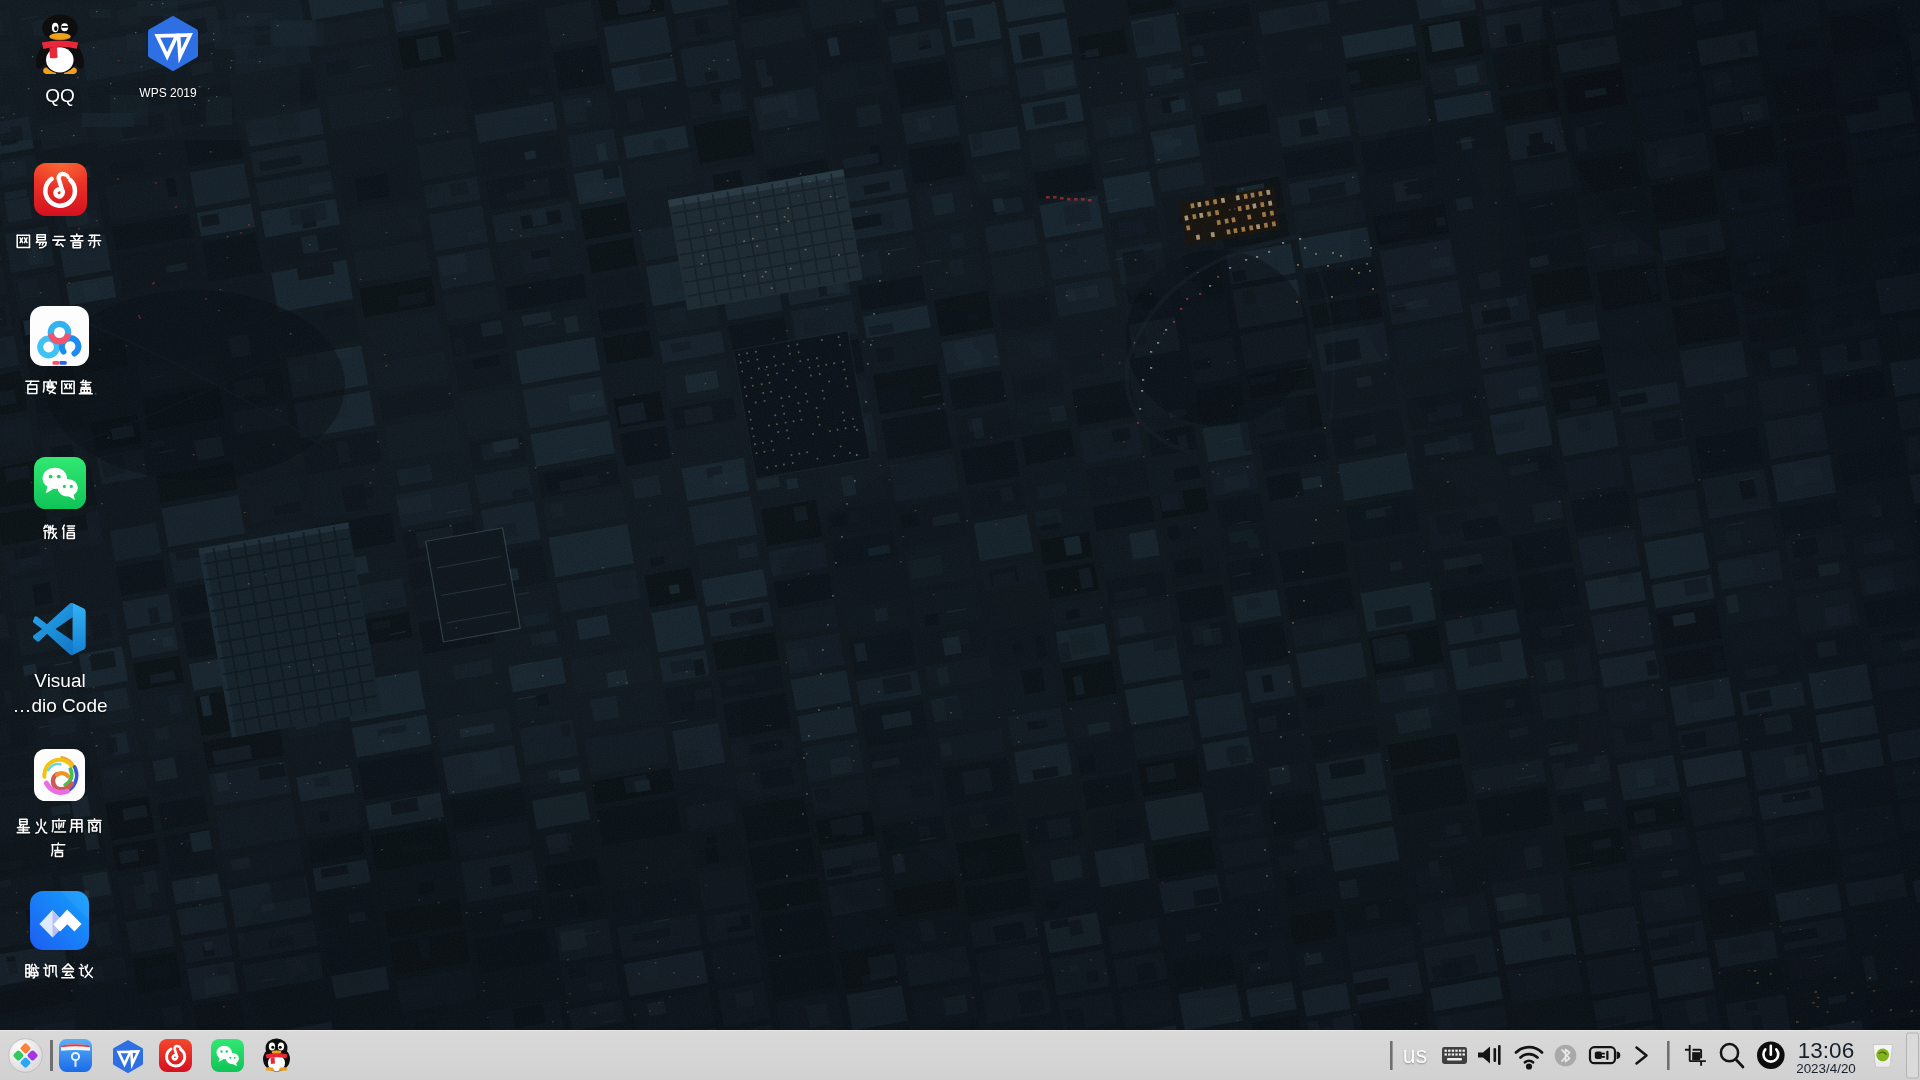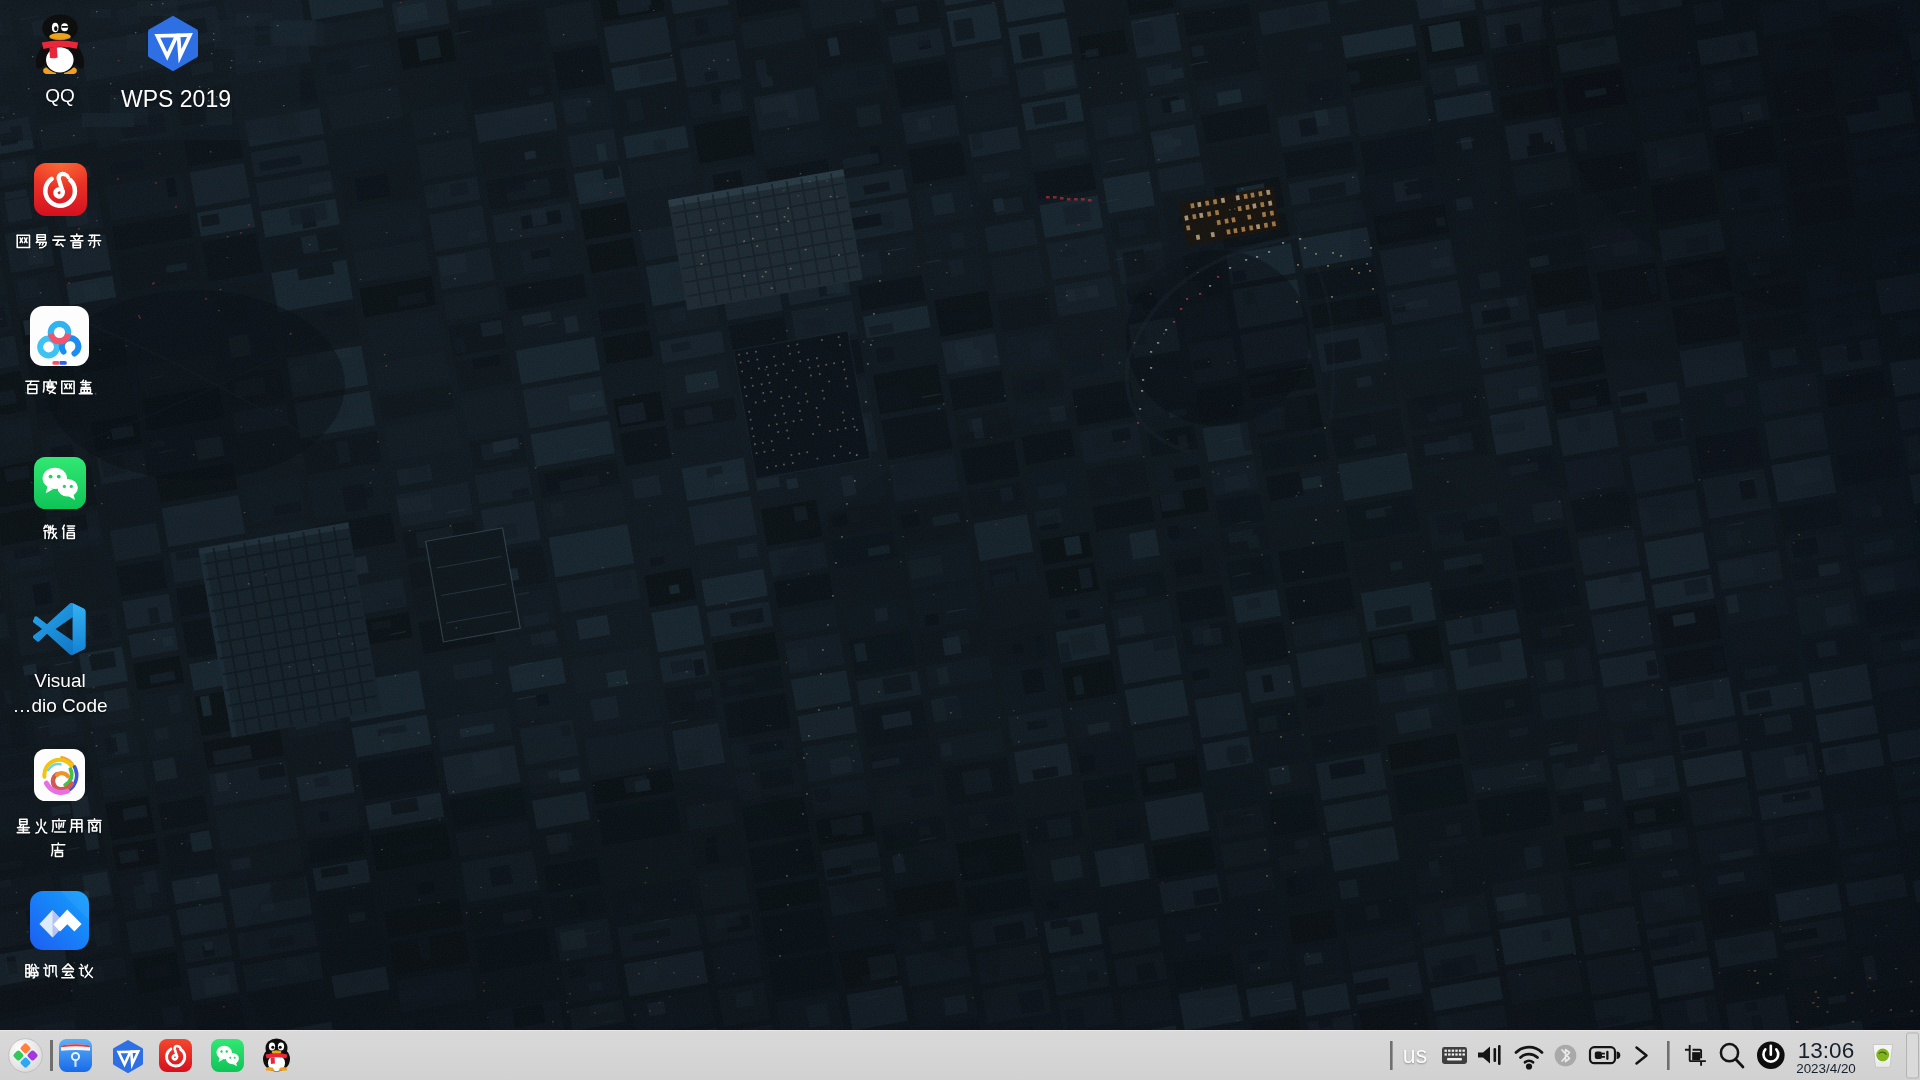--- a/index.html
+++ b/index.html
@@ -238,21 +238,21 @@
           <stop offset="1" stop-color="#13a2fd"></stop>
         </linearGradient>
       </defs>
       <rect width="59" height="59" rx="13" fill="url(#tmg)"></rect>
       <path d="M59 0 H30 L59 29 Z" fill="#fff" opacity=".06"></path>
       <path d="M22.5 19 L35.4 32.9 L22.5 46.6 L9.4 32.9 Z" fill="#fff" opacity=".85"></path>
       <path d="M22.5 19 L35.4 32.9 L22.5 46.6 Z" fill="#aab4ef" opacity=".75"></path>
       <path d="M37.2 18.5 L51.6 33.1 L44.4 40.4 L37.3 33.2 L30.1 40.4 L23.4 33.4 Z" fill="#fff"></path>
     </svg>
     <div class="lbl" style="left:-40px;top:85px;font-size:19px">QQ</div>
-    <div class="lbl" style="left:76px;top:85.5px;font-size:23px">WPS 2019</div>
+    <div class="lbl" style="left:68px;top:85.5px;font-size:12px">WPS 2019</div>
     <svg style="position:absolute;left:14.8px;top:232px;filter:drop-shadow(0 1px 1px rgba(0,0,0,.55))" width="94" height="21" xmlns="http://www.w3.org/2000/svg">
       <polyline points="2.2,3.3 14.5,3.3 14.5,15.5" fill="none" stroke="#fff" stroke-width="1.55" stroke-linecap="round" stroke-linejoin="round"></polyline>
       <polyline points="2.2,3.3 2.2,15.5 14.5,15.5" fill="none" stroke="#fff" stroke-width="1.55" stroke-linecap="round" stroke-linejoin="round"></polyline>
       <polyline points="5.1,5.9 7.6,10.6" fill="none" stroke="#fff" stroke-width="1.55" stroke-linecap="round" stroke-linejoin="round"></polyline>
       <polyline points="7.6,5.9 5.1,10.6" fill="none" stroke="#fff" stroke-width="1.55" stroke-linecap="round" stroke-linejoin="round"></polyline>
       <polyline points="9.5,5.9 12.0,10.6" fill="none" stroke="#fff" stroke-width="1.55" stroke-linecap="round" stroke-linejoin="round"></polyline>
       <polyline points="12.0,5.9 9.5,10.6" fill="none" stroke="#fff" stroke-width="1.55" stroke-linecap="round" stroke-linejoin="round"></polyline>
       <polyline points="22.0,2.7 30.3,2.7 30.3,7.7 22.0,7.7 22.0,2.7" fill="none" stroke="#fff" stroke-width="1.55" stroke-linecap="round" stroke-linejoin="round"></polyline>
       <polyline points="22.0,5.2 30.3,5.2" fill="none" stroke="#fff" stroke-width="1.55" stroke-linecap="round" stroke-linejoin="round"></polyline>
       <polyline points="23.2,7.7 21.4,10.6" fill="none" stroke="#fff" stroke-width="1.55" stroke-linecap="round" stroke-linejoin="round"></polyline>

